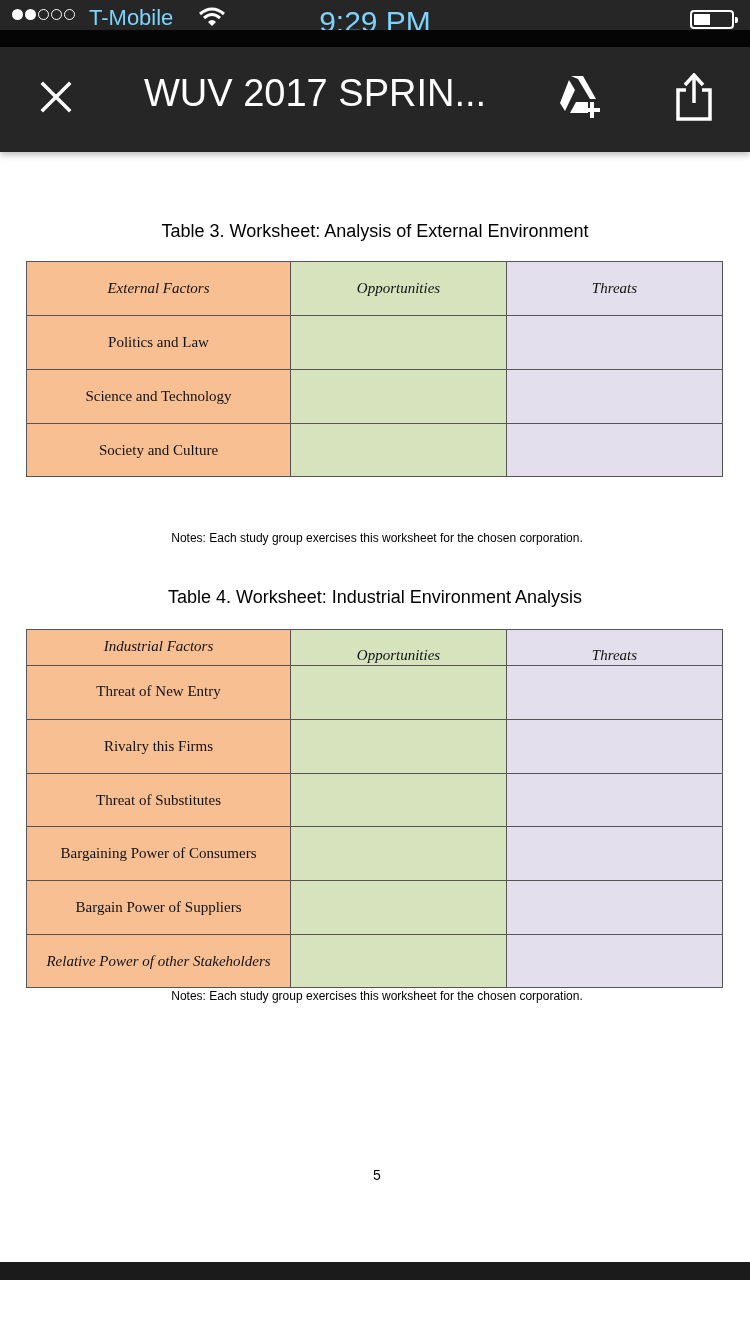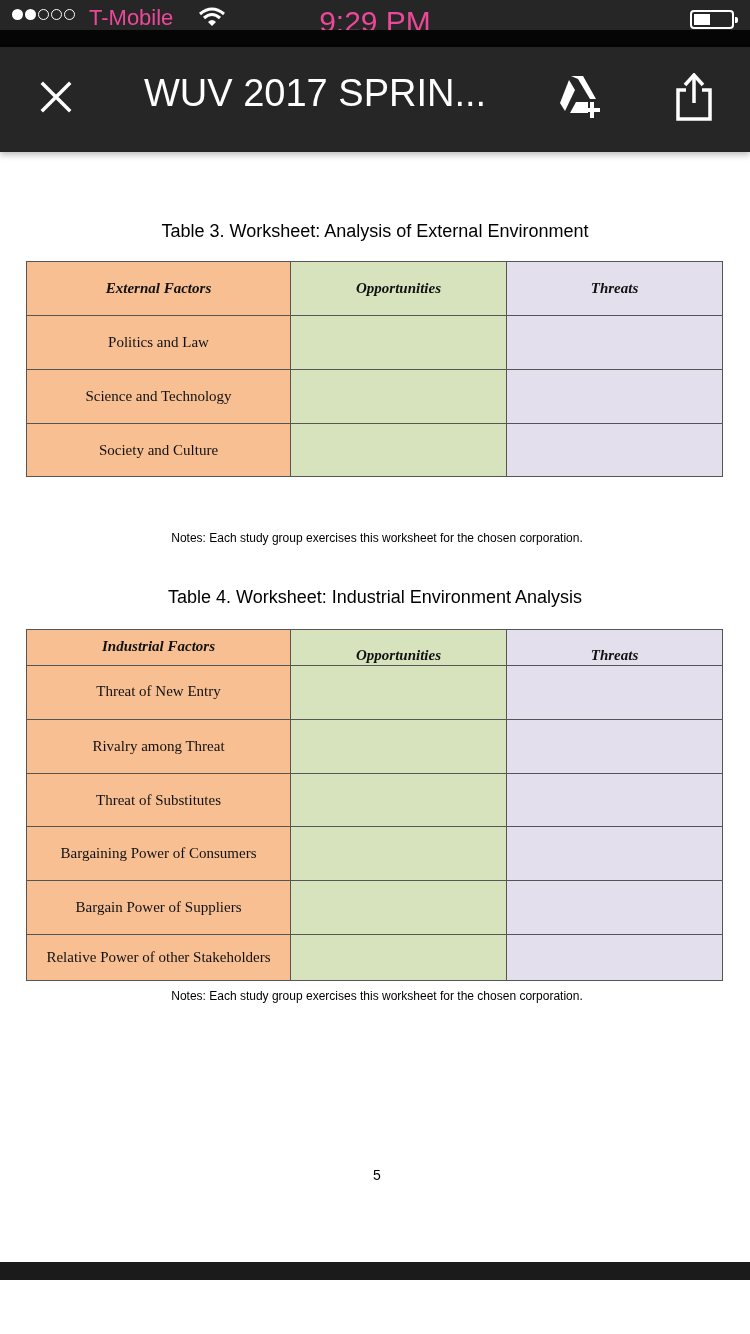--- a/index.html
+++ b/index.html
@@ -1,38 +1,38 @@
 <!DOCTYPE html>
 <html><head>
 <meta charset="utf-8">
 <style>
   html, body { margin:0; padding:0; }
   body { width:750px; height:1334px; position:relative; background:#ffffff; overflow:hidden; font-family:"Liberation Sans", sans-serif; }
-  .statusbar { position:absolute; left:0; top:0; width:750px; height:30px; background:#262626; color:#ec4899; }
+  .statusbar { position:absolute; left:0; top:0; width:750px; height:30px; background:#262626; color:#7dd3fc; }
   .signal { position:absolute; left:12px; top:9px; display:flex; gap:2px; }
   .dot { width:11px; height:11px; border-radius:50%; box-sizing:border-box; }
   .dot.full { background:#fff; }
   .dot.empty { border:1.3px solid #fff; }
   .carrier { position:absolute; left:89px; top:5px; font-size:22px; }
   .wifi { position:absolute; left:198px; top:6px; width:28px; height:22px; }
   .clock { position:absolute; left:0; width:750px; top:5px; text-align:center; font-size:30px; }
   .battery { position:absolute; left:690px; top:10px; width:44px; height:19px; border:2px solid #fff; border-radius:4px; box-sizing:border-box; }
   .battery .fill { position:absolute; left:2px; top:2px; bottom:2px; width:18px; background:#fff; }
   .battery .nub { position:absolute; right:-6px; top:5px; width:3px; height:6px; background:#fff; border-radius:0 2px 2px 0; }
   .band { position:absolute; left:0; top:30px; width:750px; height:17px; background:#050505; }
   .header { position:absolute; left:0; top:47px; width:750px; height:105px; background:#262626; box-shadow:0 3px 6px rgba(0,0,0,0.25); }
   .close-btn { position:absolute; left:36px; top:30px; width:40px; height:40px; cursor:pointer; }
   .doc-title { position:absolute; left:144px; top:25px; font-size:38px; color:#fff; white-space:nowrap; }
   .drive-btn { position:absolute; left:556px; top:26px; width:50px; height:46px; cursor:pointer; }
   .share-btn { position:absolute; left:672px; top:26px; width:44px; height:50px; cursor:pointer; }
 
   .tcaption { position:absolute; left:0; width:750px; text-align:center; font-size:18px; color:#000; }
   table.ws { position:absolute; left:26px; width:694px; border-collapse:collapse; font-family:"Liberation Serif", serif; font-size:15px; color:#111; table-layout:fixed; }
   table.ws td, table.ws th { border:1px solid #555; text-align:center; padding:0; }
-  table.ws th { font-style:italic; font-weight:bold; }
+  table.ws th { font-style:italic; font-weight:normal; }
   .c1 { background:#f8bf92; width:263px; }
   .c2 { background:#d6e3bd; width:215px; }
   .c3 { background:#e4dfec; width:215px; }
   .notes { position:absolute; left:0; width:754px; text-align:center; font-size:12px; color:#000; }
   .pagenum { position:absolute; left:0; width:754px; top:1167px; text-align:center; font-size:14px; color:#000; }
   .bottom-bar { position:absolute; left:0; top:1262px; width:750px; height:18px; background:#1b1b1b; }
 </style>
 </head>
 <body>
 
@@ -110,40 +110,40 @@
     <th class="c1" style="vertical-align:bottom; padding-bottom:10px;">Industrial Factors</th>
     <th class="c2" style="vertical-align:bottom; padding-bottom:1px;">Opportunities</th>
     <th class="c3" style="vertical-align:bottom; padding-bottom:1px;">Threats</th>
   </tr>
   <tr style="height:54px;">
     <td class="c1" style="vertical-align:top; padding-top:17px;">Threat of New Entry</td>
     <td class="c2"></td>
     <td class="c3"></td>
   </tr>
   <tr style="height:54px;">
-    <td class="c1">Rivalry among Threat</td>
+    <td class="c1">Rivalry this Firms</td>
     <td class="c2"></td>
     <td class="c3"></td>
   </tr>
   <tr style="height:53px;">
     <td class="c1">Threat of Substitutes</td>
     <td class="c2"></td>
     <td class="c3"></td>
   </tr>
   <tr style="height:54px;">
     <td class="c1">Bargaining Power of Consumers</td>
     <td class="c2"></td>
     <td class="c3"></td>
   </tr>
   <tr style="height:54px;padding-left:20px;">
     <td class="c1">Bargain Power of Suppliers</td>
     <td class="c2"></td>
     <td class="c3"></td>
   </tr>
-  <tr style="height:46px;">
+  <tr style="height:53px;font-style:italic;">
     <td class="c1">Relative Power of other Stakeholders</td>
     <td class="c2"></td>
     <td class="c3"></td>
   </tr>
 </tbody>
   </table>
 <div class="notes" style="top:989px;">Notes: Each study group exercises this worksheet for the chosen corporation.</div>
 
 <div class="pagenum">5</div>
 <div class="bottom-bar"></div>

